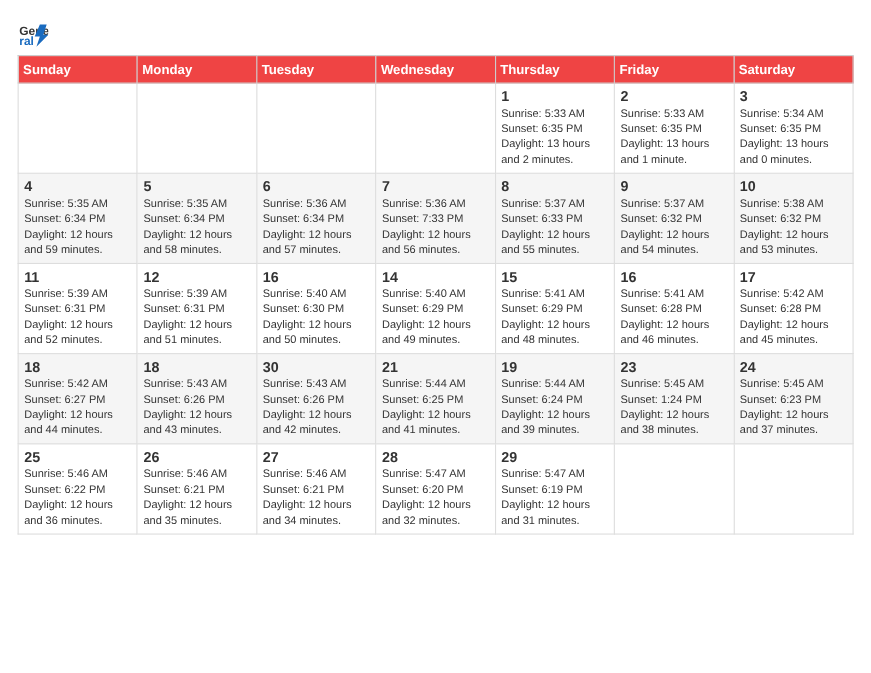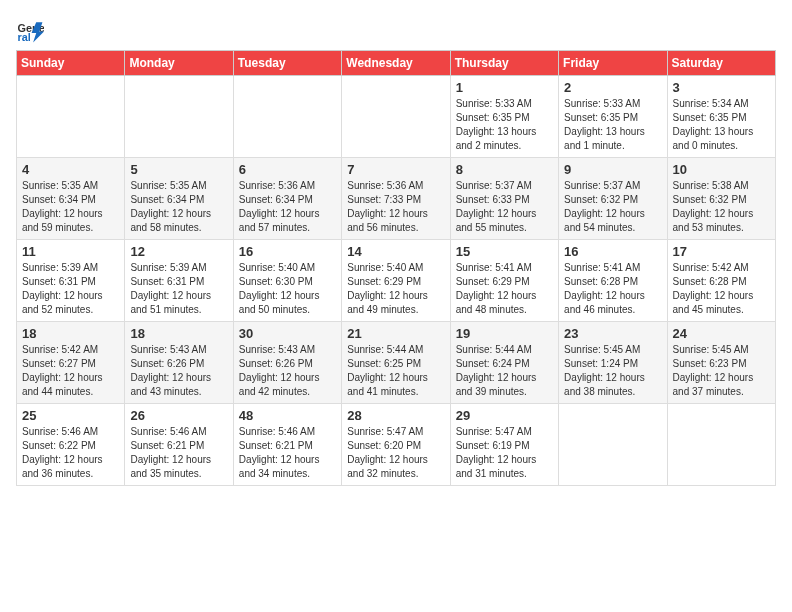--- a/index.html
+++ b/index.html
@@ -306,21 +306,21 @@
 and 36 minutes.</div>
         </td>
         <td>
           <span class="day-number">26</span>
           <div class="day-info">Sunrise: 5:46 AM
 Sunset: 6:21 PM
 Daylight: 12 hours
 and 35 minutes.</div>
         </td>
         <td>
-          <span class="day-number">48</span>
+          <span class="day-number">27</span>
           <div class="day-info">Sunrise: 5:46 AM
 Sunset: 6:21 PM
 Daylight: 12 hours
 and 34 minutes.</div>
         </td>
         <td>
           <span class="day-number">28</span>
           <div class="day-info">Sunrise: 5:47 AM
 Sunset: 6:20 PM
 Daylight: 12 hours

